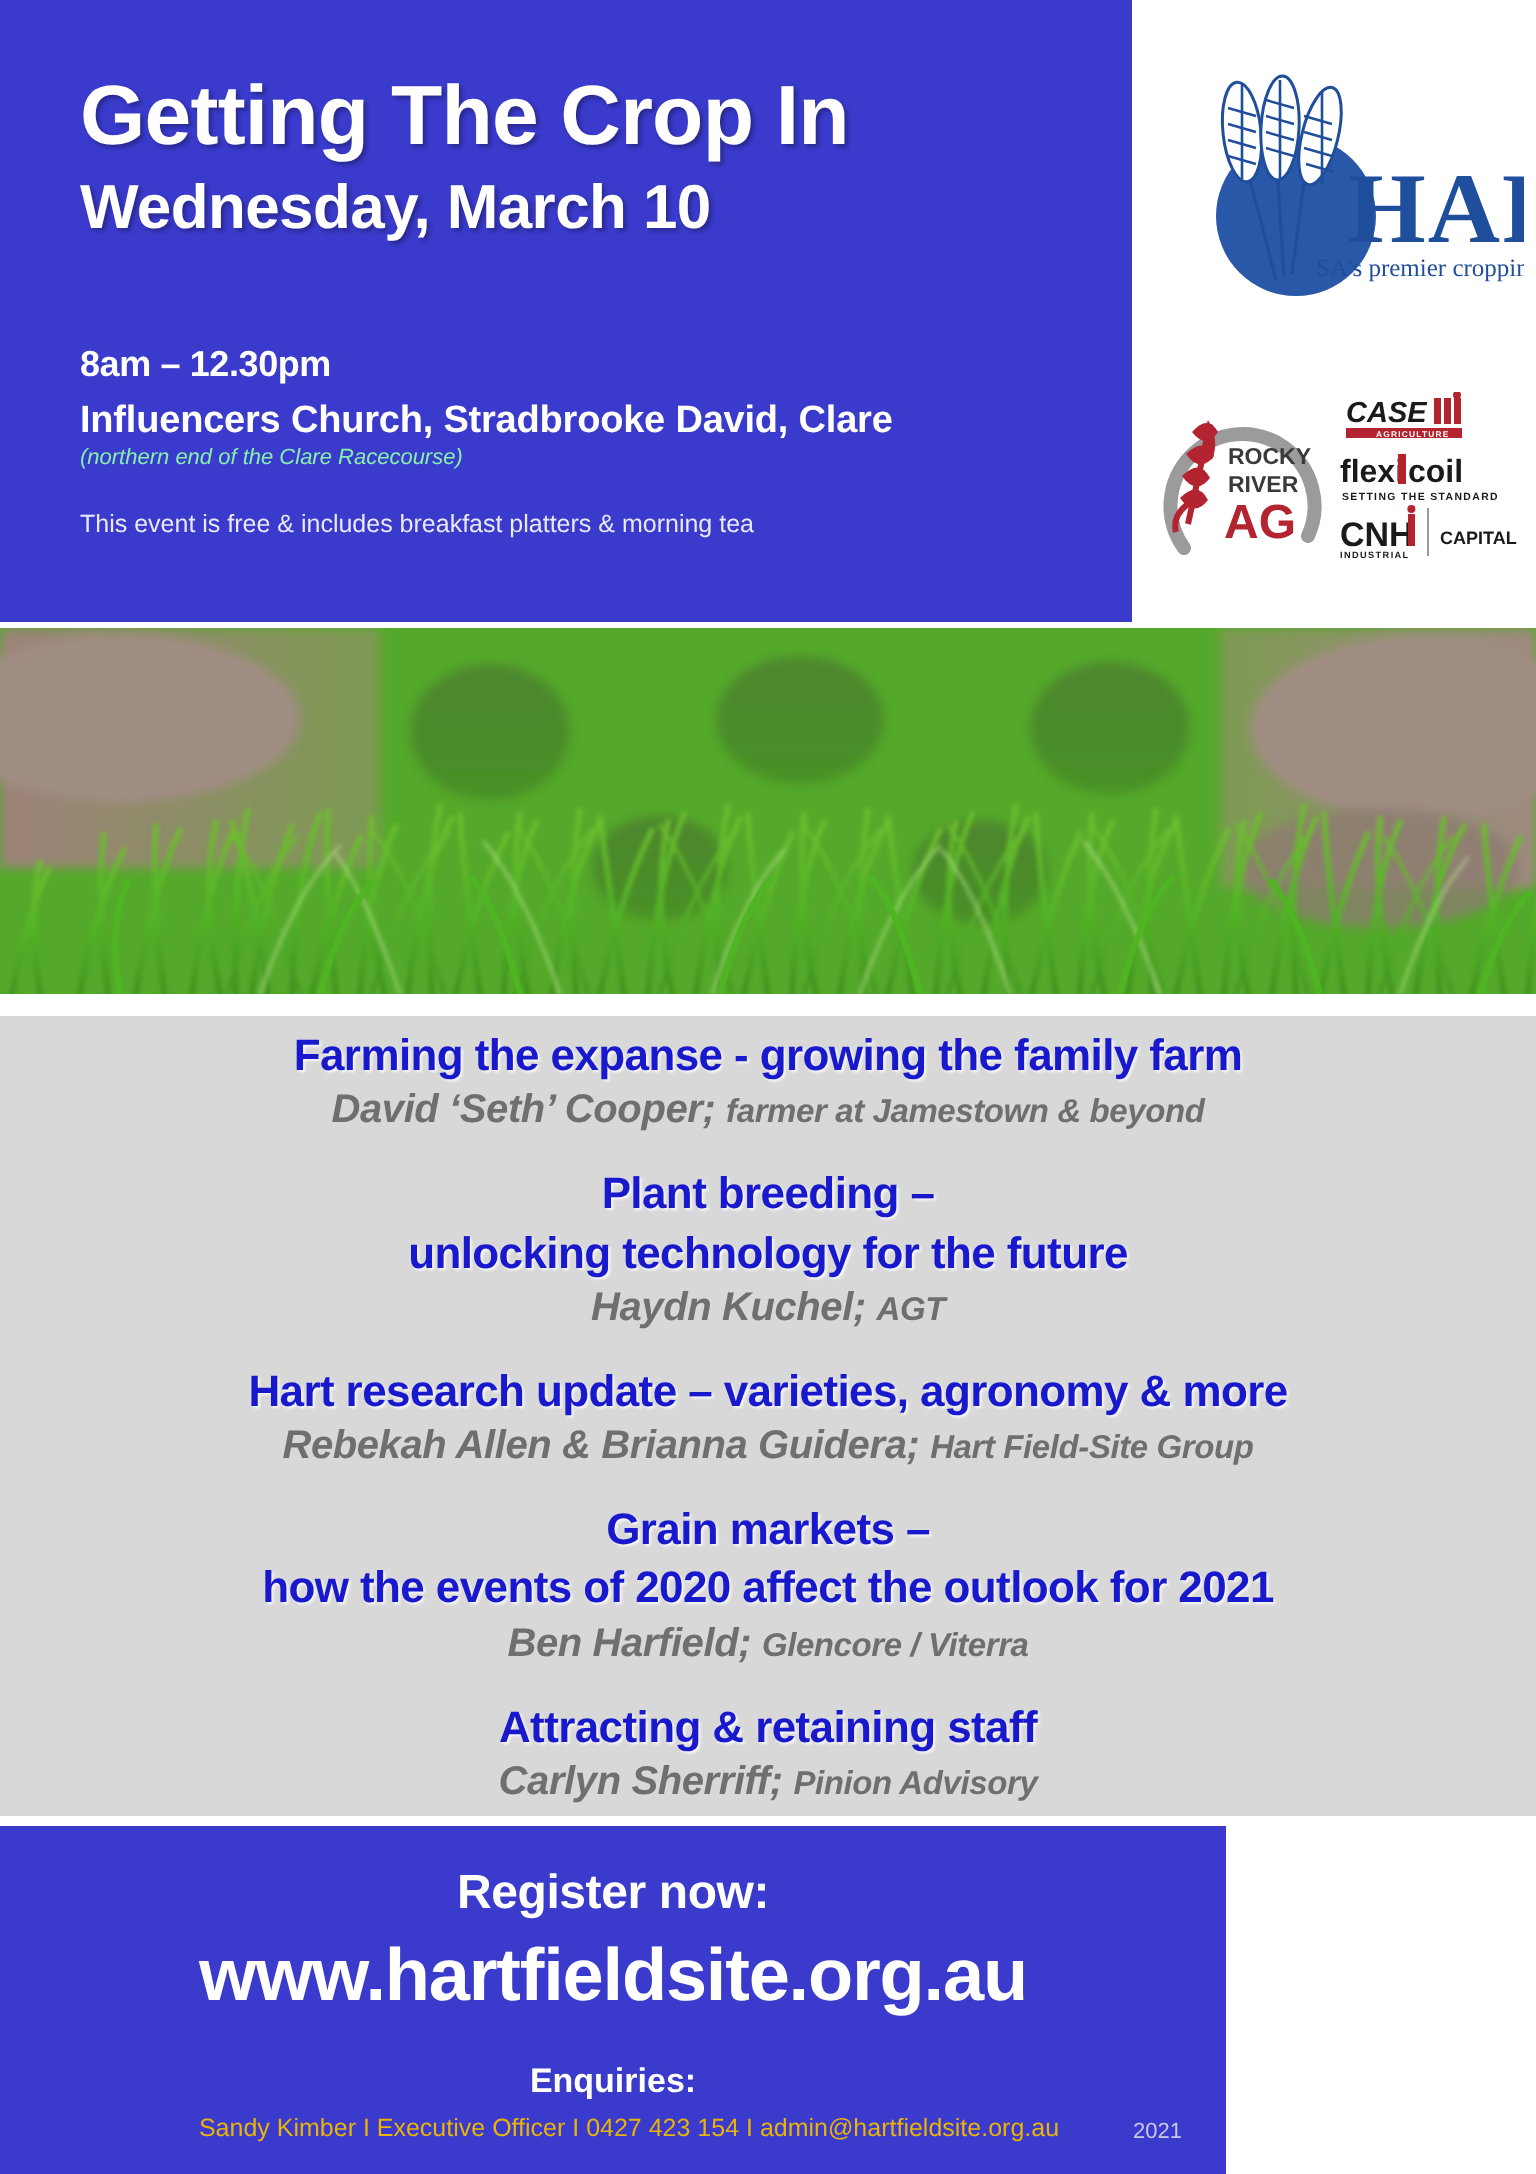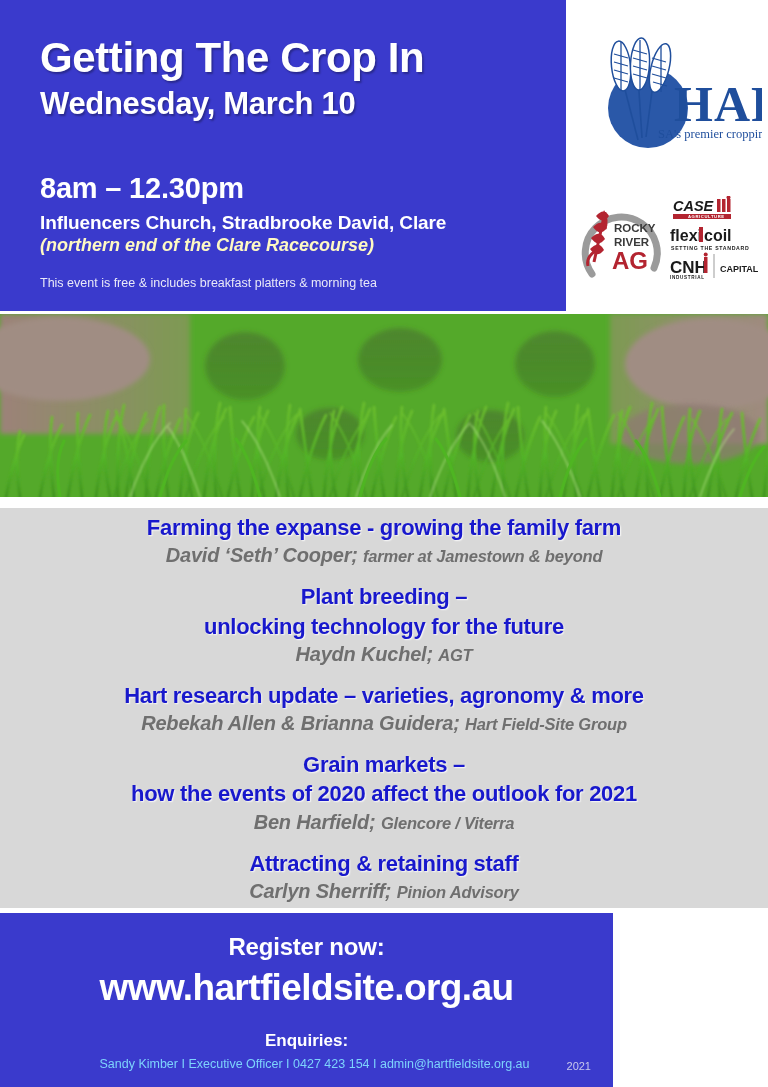--- a/index.html
+++ b/index.html
@@ -46,38 +46,38 @@
     font-size: 31px;
     font-weight: bold;
     line-height: 1.15;
     letter-spacing: -0.3px;
     text-shadow: 1.5px 1.5px 2px rgba(0,0,0,0.30);
     margin: 6px 0 0 0;
     white-space: nowrap;
   }
   .ev-time {
     color: #ffffff;
-    font-size: 29px;
+    font-size: 18px;
     font-weight: bold;
     letter-spacing: -0.2px;
     margin: 50px 0 0 0;
     white-space: nowrap;
   }
   .ev-venue {
     color: #ffffff;
     font-size: 19px;
     font-weight: bold;
     letter-spacing: -0.1px;
     margin: 7px 0 0 0;
     white-space: nowrap;
   }
   .ev-venue-sub {
-    color: #fef9c3;
-    font-size: 18px;
-    font-weight: bold;
+    color: #86efac;
+    font-size: 11px;
+    font-weight: normal;
     font-style: italic;
     margin: 1px 0 0 0;
     white-space: nowrap;
   }
   .ev-note {
     color: #E9E9F8;
     font-size: 12.5px;
     font-weight: normal;
     margin: 20px 0 0 0;
     white-space: nowrap;
@@ -179,21 +179,21 @@
     letter-spacing: -0.6px;
     margin: 6px 0 0 0;
   }
   .enq-label {
     color: #ffffff;
     font-size: 17px;
     font-weight: bold;
     margin: 22px 0 0 0;
   }
   .enq-line {
-    color: #7dd3fc;
+    color: #eab308;
     font-size: 12.5px;
     font-weight: normal;
     margin: 6px 0 0 16px;
   }
   .year-tag {
     position: absolute;
     right: 22px;
     bottom: 15px;
     color: #C8C8EC;
     font-size: 11px;

